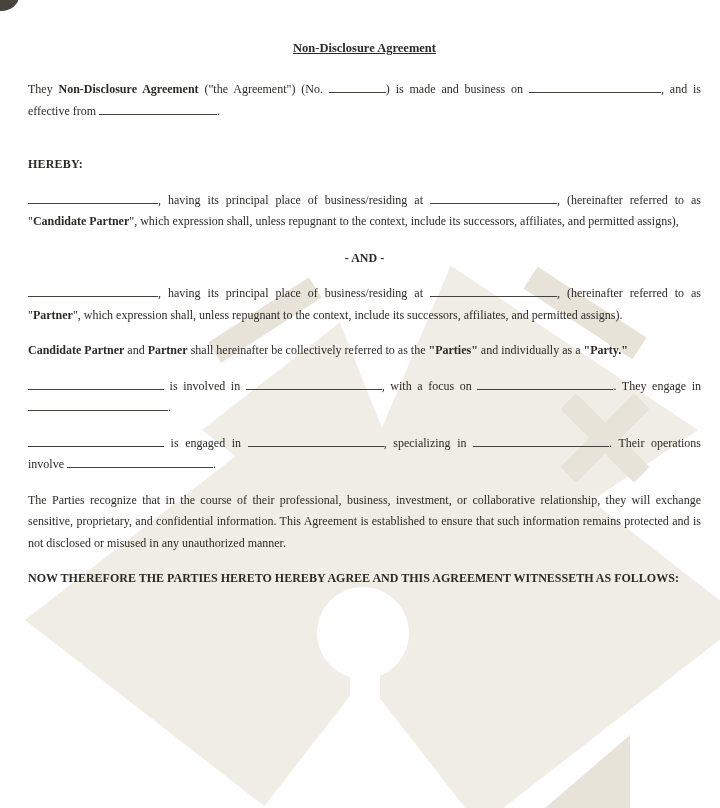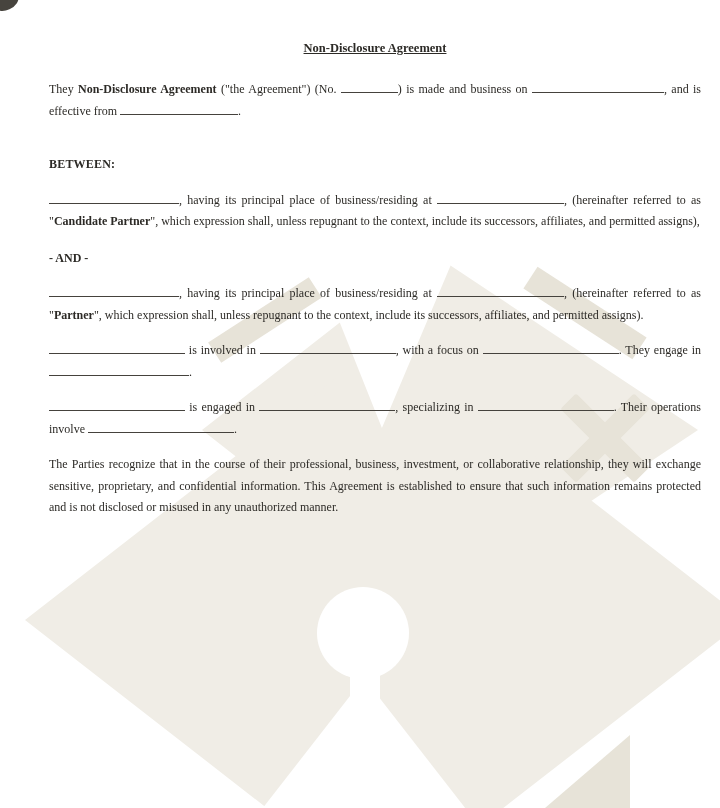--- a/index.html
+++ b/index.html
@@ -68,21 +68,21 @@
   .corner-artifact {
     position: absolute; left: -7px; top: -7px; width: 26px; height: 17px;
     background: #47443e; border-radius: 50%;
     transform: rotate(-24deg);
     z-index: 2;
   }
 
   
   .doc {
     position: relative; z-index: 1;
-    padding: 40px 19px 0 49px;
+    padding: 40px 19px 0 28px;
     color: #2c2a26;
     font-size: 12px;
     line-height: 21.5px;
   }
   .doc-title {
     text-align: center;
     font-weight: bold;
     font-size: 12.5px;
     text-decoration: underline;
     margin: 0 0 23px 0;
@@ -92,20 +92,21 @@
     margin: 14px 0 0 0;
     text-align: justify;
   }
   .heading {
     margin: 32px 0 0 0;
     font-weight: bold;
     letter-spacing: 0.2px;
   }
   .separator {
     margin: 15px 0 0 0;
+    text-align: center;
     font-weight: bold;
   }
   .b { font-weight: bold; }
   .para.all-bold { font-weight: bold; }
   .blank {
     display: inline-block;
     border-bottom: 1px solid #45423d;
     height: 11px;
   }
 </style>
@@ -124,21 +125,23 @@
   <div class="wm wm-stem"></div>
   <div class="wm wm-vee"></div>
   <div class="wm wm-wedge"></div>
 </div>
 <div class="corner-artifact"></div>
 
 <div class="doc">
   <div class="doc-title">Non-Disclosure Agreement</div>
   <div id="doc-body">
       <p class="para"><span>They </span><span class="b">Non-Disclosure Agreement</span><span> ("the Agreement") (No. </span><span class="blank" style="width: 57px;"></span><span>) is made and business on </span><span class="blank" style="width: 132px;"></span><span>, and is effective from </span><span class="blank" style="width: 118px;"></span><span>.</span></p>
-      <div class="heading">BETWEEN:</div>
+      <div class="heading">HEREBY:</div>
       <p class="para"><span class="blank" style="width: 130px;"></span><span>, having its principal place of business/residing at </span><span class="blank" style="width: 127px;"></span><span>, (hereinafter referred to as "</span><span class="b">Candidate Partner</span><span>", which expression shall, unless repugnant to the context, include its successors, affiliates, and permitted assigns),</span></p>
       <div class="separator">- AND -</div>
       <p class="para"><span class="blank" style="width: 130px;"></span><span>, having its principal place of business/residing at </span><span class="blank" style="width: 127px;"></span><span>, (hereinafter referred to as "</span><span class="b">Partner</span><span>", which expression shall, unless repugnant to the context, include its successors, affiliates, and permitted assigns).</span></p>
+      <p class="para"><span class="b">Candidate Partner</span><span> and </span><span class="b">Partner</span><span> shall hereinafter be collectively referred to as the </span><span class="b">"Parties"</span><span> and individually as a </span><span class="b">"Party."</span></p>
       <p class="para"><span class="blank" style="width: 136px;"></span><span> is involved in </span><span class="blank" style="width: 136px;"></span><span>, with a focus on </span><span class="blank" style="width: 136px;"></span><span>. They engage in </span><span class="blank" style="width: 140px;"></span><span>.</span></p>
       <p class="para"><span class="blank" style="width: 136px;"></span><span> is engaged in </span><span class="blank" style="width: 136px;"></span><span>, specializing in </span><span class="blank" style="width: 136px;"></span><span>. Their operations involve </span><span class="blank" style="width: 146px;"></span><span>.</span></p>
       <p class="para"><span>The Parties recognize that in the course of their professional, business, investment, or collaborative relationship, they will exchange sensitive, proprietary, and confidential information. This Agreement is established to ensure that such information remains protected and is not disclosed or misused in any unauthorized manner.</span></p>
+      <p class="para all-bold"><span>NOW THEREFORE THE PARTIES HERETO HEREBY AGREE AND THIS AGREEMENT WITNESSETH AS FOLLOWS:</span></p>
     </div>
 </div>
 
 </body></html>

